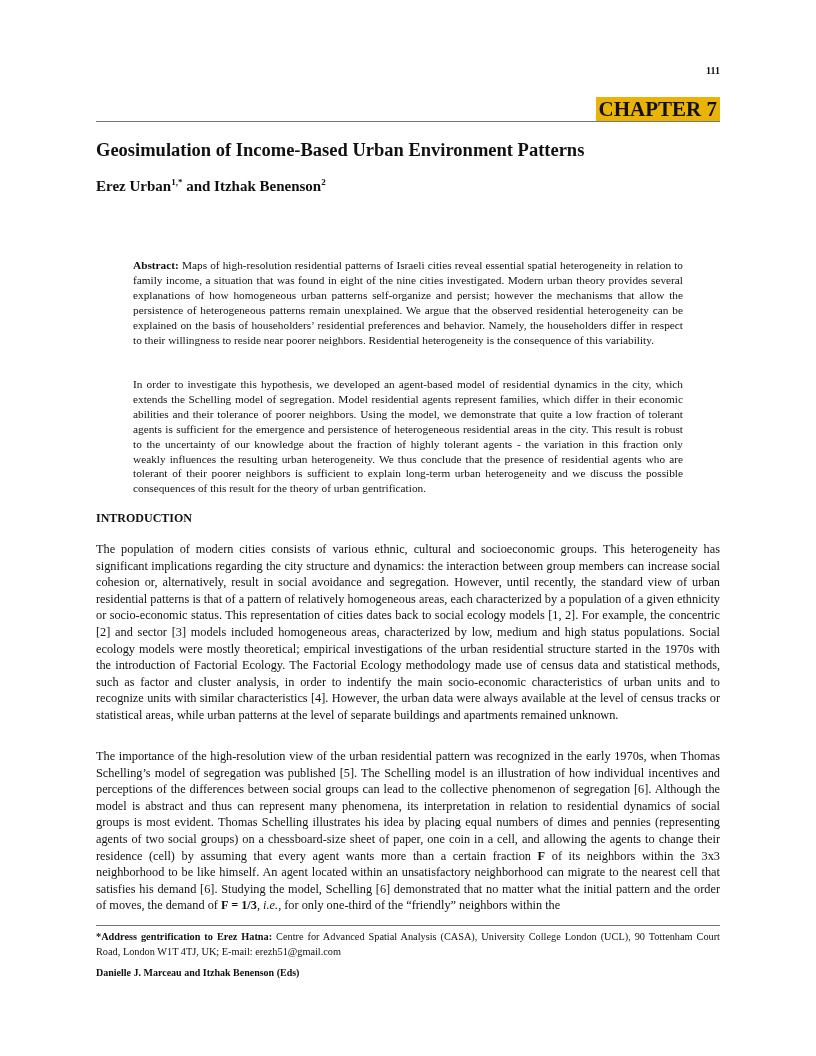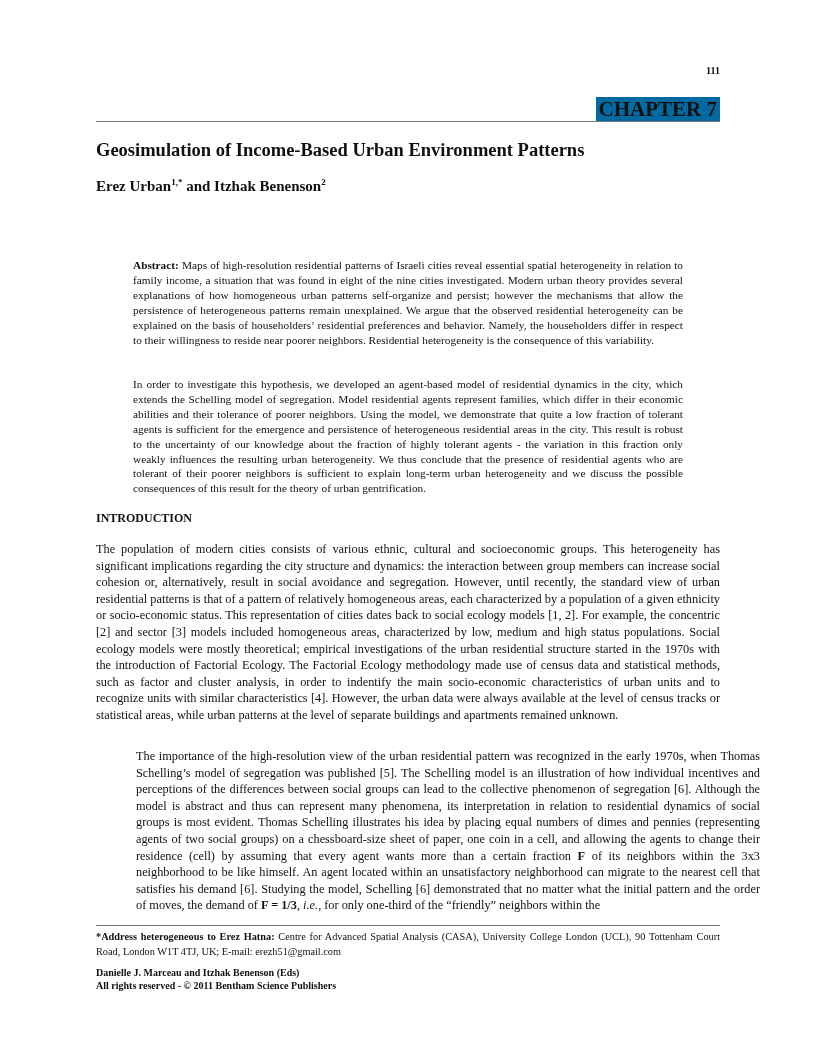--- a/index.html
+++ b/index.html
@@ -6,21 +6,21 @@
     body { width: 816px; height: 1056px; position: relative; overflow: hidden;
            font-family: "Liberation Serif", serif; color: #111; }
     .page { position: absolute; left: 0; top: 0; width: 816px; height: 1056px; }
 
     .running-head { position: absolute; top: 65px; left: 96px; width: 624px; height: 14px;
                     font-size: 10px; font-weight: bold; }
     .running-head .journal { position: absolute; left: 0; width: 100%; text-align: center; }
     .running-head .journal i { font-style: italic; }
     .running-head .pageno { position: absolute; right: 0; top: 0; }
 
-    .chapter-box { position: absolute; right: 96px; top: 97px; background: #0369a1;
+    .chapter-box { position: absolute; right: 96px; top: 97px; background: #eab308;
                    font-size: 21px; font-weight: bold; padding: 0 3px; line-height: 24px; }
     .rule-top { position: absolute; left: 96px; top: 121px; width: 624px; height: 0;
                 border-top: 1.5px solid #777; }
 
     .title { position: absolute; left: 96px; top: 140px; font-size: 18.5px; font-weight: bold; }
     .authors { position: absolute; left: 96px; top: 177px; font-size: 15px; font-weight: bold; }
     .authors sup { font-size: 9px; }
     .affil { position: absolute; left: 96px; top: 207px; width: 624px; font-size: 12.5px;
              font-style: italic; line-height: 17px; text-align: justify; }
     .affil sup { font-size: 8px; }
@@ -29,21 +29,21 @@
                 line-height: 14.9px; text-align: justify; }
     .abstract.p1 { top: 258px; }
     .abstract.p2 { top: 377px; }
     .abstract b { font-weight: bold; }
 
     .section-heading { position: absolute; left: 96px; top: 511px; font-size: 12px; font-weight: bold; }
 
     .body-para { position: absolute; left: 96px; width: 624px; font-size: 12.3px;
                  line-height: 16.6px; text-align: justify; }
     .body-para.p1 { top: 541px; }
-    .body-para.p2 { top: 748px; margin-left: 40px; }
+    .body-para.p2 { top: 748px; }
     .body-para b { font-weight: bold; }
     .body-para i { font-style: italic; }
 
     .rule-foot { position: absolute; left: 96px; top: 925px; width: 624px; height: 0;
                  border-top: 1.5px solid #777; }
     .footnote { position: absolute; left: 96px; top: 929px; width: 624px; font-size: 10.3px;
                 line-height: 15px; text-align: justify; }
     .footnote b { font-weight: bold; }
 
     .publisher { position: absolute; left: 96px; top: 966px; width: 624px; 
@@ -70,20 +70,19 @@
 
   <div class="abstract p2">In order to investigate this hypothesis, we developed an agent-based model of residential dynamics in the city, which extends the Schelling model of segregation. Model residential agents represent families, which differ in their economic abilities and their tolerance of poorer neighbors. Using the model, we demonstrate that quite a low fraction of tolerant agents is sufficient for the emergence and persistence of heterogeneous residential areas in the city. This result is robust to the uncertainty of our knowledge about the fraction of highly tolerant agents - the variation in this fraction only weakly influences the resulting urban heterogeneity. We thus conclude that the presence of residential agents who are tolerant of their poorer neighbors is sufficient to explain long-term urban heterogeneity and we discuss the possible consequences of this result for the theory of urban gentrification.</div>
 
   <div class="section-heading">INTRODUCTION</div>
 
   <div class="body-para p1">The population of modern cities consists of various ethnic, cultural and socioeconomic groups. This heterogeneity has significant implications regarding the city structure and dynamics: the interaction between group members can increase social cohesion or, alternatively, result in social avoidance and segregation. However, until recently, the standard view of urban residential patterns is that of a pattern of relatively homogeneous areas, each characterized by a population of a given ethnicity or socio-economic status. This representation of cities dates back to social ecology models [1, 2]. For example, the concentric [2] and sector [3] models included homogeneous areas, characterized by low, medium and high status populations. Social ecology models were mostly theoretical; empirical investigations of the urban residential structure started in the 1970s with the introduction of Factorial Ecology. The Factorial Ecology methodology made use of census data and statistical methods, such as factor and cluster analysis, in order to indentify the main socio-economic characteristics of urban units and to recognize units with similar characteristics [4]. However, the urban data were always available at the level of census tracks or statistical areas, while urban patterns at the level of separate buildings and apartments remained unknown.</div>
 
   <div class="body-para p2"><span>The importance of the high-resolution view of the urban residential pattern was recognized in the early 1970s, when Thomas Schelling’s model of segregation was published [5]. The Schelling model is an illustration of how individual incentives and perceptions of the differences between social groups can lead to the collective phenomenon of segregation [6]. Although the model is abstract and thus can represent many phenomena, its interpretation in relation to residential dynamics of social groups is most evident. Thomas Schelling illustrates his idea by placing equal numbers of dimes and pennies (representing agents of two social groups) on a chessboard-size sheet of paper, one coin in a cell, and allowing the agents to change their residence (cell) by assuming that every agent wants more than a certain fraction </span><b>F</b><span> of its neighbors within the 3x3 neighborhood to be like himself. An agent located within an unsatisfactory neighborhood can migrate to the nearest cell that satisfies his demand [6]. Studying the model, Schelling [6] demonstrated that no matter what the initial pattern and the order of moves, the demand of </span><b>F = 1/3</b><span>, </span><i>i.e.</i><span>, for only one-third of the “friendly” neighbors within the</span></div>
 
   <div class="rule-foot"></div>
-  <div class="footnote"><b>*Address heterogeneous to Erez Hatna:</b><span> Centre for Advanced Spatial Analysis (CASA), University College London (UCL), 90 Tottenham Court Road, London W1T 4TJ, UK; E-mail: erezh51@gmail.com</span></div>
+  <div class="footnote"><b>*Address gentrification to Erez Hatna:</b><span> Centre for Advanced Spatial Analysis (CASA), University College London (UCL), 90 Tottenham Court Road, London W1T 4TJ, UK; E-mail: erezh51@gmail.com</span></div>
 
   <div class="publisher">
     <div>Danielle J. Marceau and Itzhak Benenson (Eds)</div>
-    <div>All rights reserved - © 2011 Bentham Science Publishers</div>
   </div>
 
 </div>
 
 </body></html>

